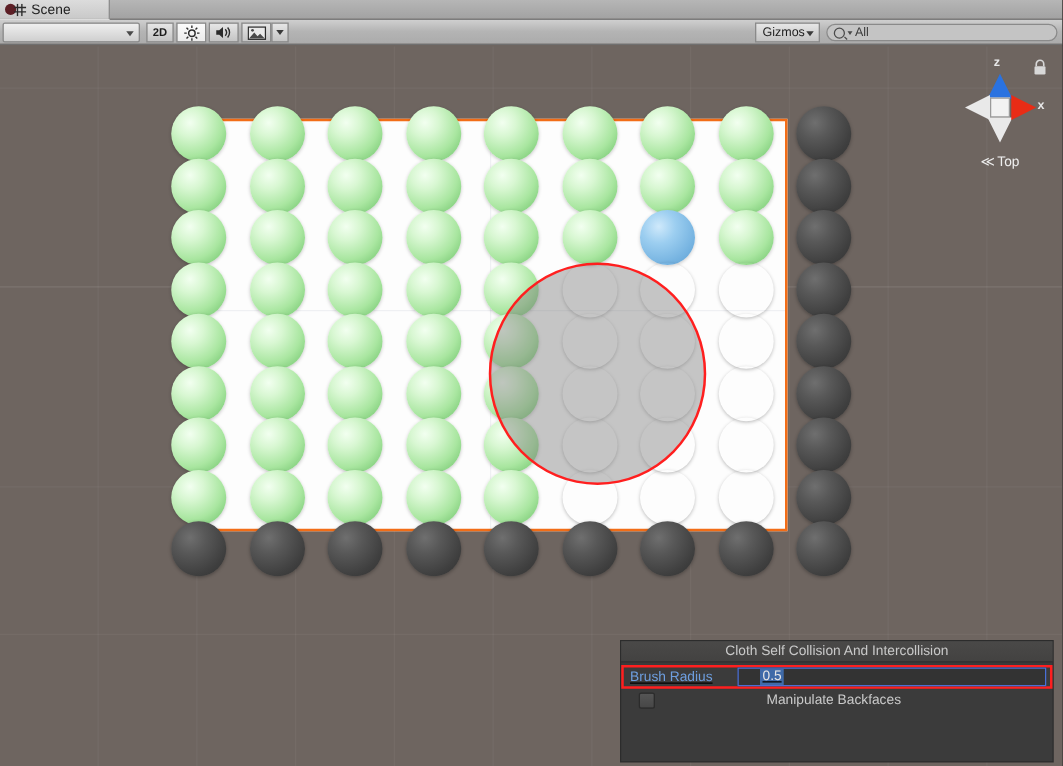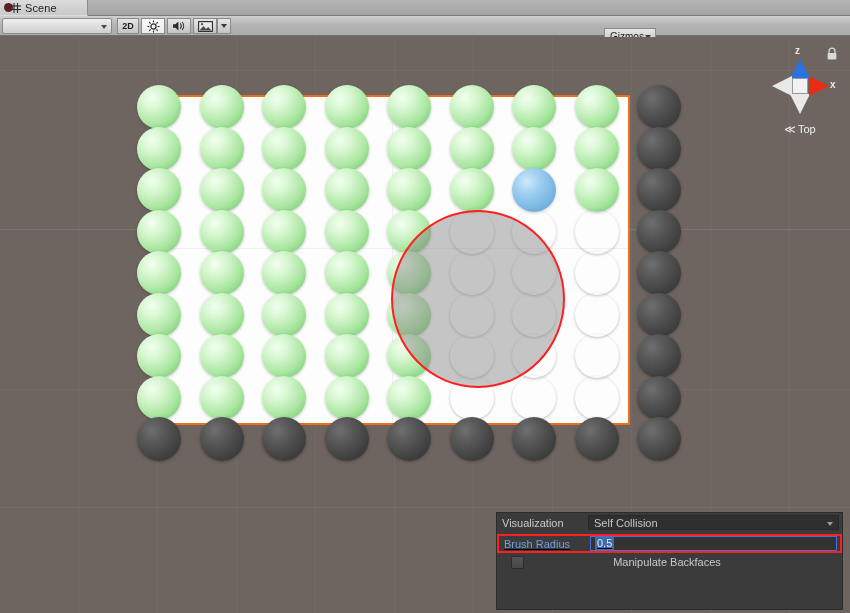--- a/index.html
+++ b/index.html
@@ -73,21 +73,21 @@
     position:absolute;top:2px;height:16px;width:14px;
     background:linear-gradient(to bottom,#e6e6e6 0%,#c4c4c4 100%);
     border:1px solid #8a8a8a;box-sizing:border-box;
     display:flex;align-items:center;justify-content:center;
   }
   .tb-mini .arw{
     width:0;height:0;border-left:3px solid transparent;border-right:3px solid transparent;
     border-top:4px solid #3a3a3a;
   }
   .gizmos{
-    position:absolute;right:194px;top:12px;height:16px;width:52px;
+    position:absolute;right:194px;top:2px;height:16px;width:52px;
     background:linear-gradient(to bottom,#e6e6e6 0%,#c4c4c4 100%);
     border:1px solid #8a8a8a;box-sizing:border-box;
     display:flex;align-items:center;padding-left:5px;
     font-size:10px;color:#1d1d1d;
   }
   .gizmos .arw{
     position:absolute;right:4px;top:6px;
     width:0;height:0;border-left:3px solid transparent;border-right:3px solid transparent;
     border-top:4px solid #3a3a3a;
   }
@@ -219,21 +219,21 @@
   }
   .brush-row{
     position:relative;display:flex;align-items:center;height:19px;
     margin:2px 0 0 0;padding:0 3px;box-sizing:border-box;
     border:2px solid #ff1f1f;
     text-decoration:underline;
   }
   .brush-lbl{font-size:11px;color:#6e9fe0;width:86px;flex:0 0 auto;padding-left:2px;}
   .brush-field{
     flex:1 1 auto;height:15px;background:#333;border:1px solid #4a6fd6;
-    box-sizing:border-box;display:flex;align-items:flex-end;padding-left:4px;
+    box-sizing:border-box;display:flex;align-items:flex-end;padding-left:17px;
   }
   .brush-val{
     font-size:11px;color:#e6e6e6;background:#3f6aa8;padding:0 2px;line-height:13px;
   }
   .bf-row{display:flex;align-items:center;height:18px;padding:0 14px;box-sizing:border-box;}
   .cbox{
     width:13px;height:13px;flex:0 0 auto;
     background:linear-gradient(to bottom,#555 0%,#474747 100%);
     border:1px solid #2b2b2b;border-radius:2px;box-sizing:border-box;
   }
@@ -309,20 +309,25 @@
 
     <div class="tb-mini" style="left:217px;">
       <span class="arw"></span>
     </div>
 
     <div class="gizmos">
       <span>Gizmos</span>
       <span class="arw"></span>
     </div>
 
+    <div class="searchbox">
+      <span class="mag"></span>
+      <span class="sarw"></span>
+      <span class="sv">All</span>
+    </div>
   </div>
 
   <div class="scene">
 
     <div class="grid-v" style="left:78px;"></div>
     <div class="grid-v" style="left:157px;"></div>
     <div class="grid-v" style="left:236px;"></div>
     <div class="grid-v" style="left:315px;"></div>
     <div class="grid-v" style="left:394px;"></div>
     <div class="grid-v" style="left:473px;"></div>
@@ -439,28 +444,22 @@
         <rect x="1.6" y="6" width="8.8" height="6.6" rx="1" fill="#d8d8d8"></rect>
       </svg>
       <div class="gz-top">
         <span class="lt">≪</span><span>Top</span>
       </div>
     </div>
   </div>
 
   <div class="panel">
 
-
-    <div class="p-row">
-      <span class="p-lbl">Visualization</span>
-      <span class="p-select">
-        <span>Self Collision</span>
-        <span class="arw"></span>
-      </span>
-    </div>
+    <div class="p-title">Cloth Self Collision And Intercollision</div>
+
 
 
     <div class="brush-row">
       <span class="brush-lbl">Brush Radius</span>
       <span class="brush-field">
         <span class="brush-val">0.5</span>
       </span>
     </div>
 
     <div class="bf-row">

